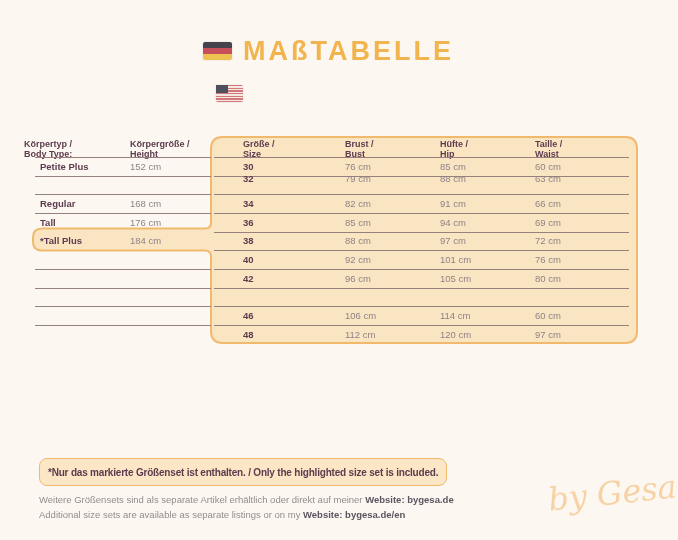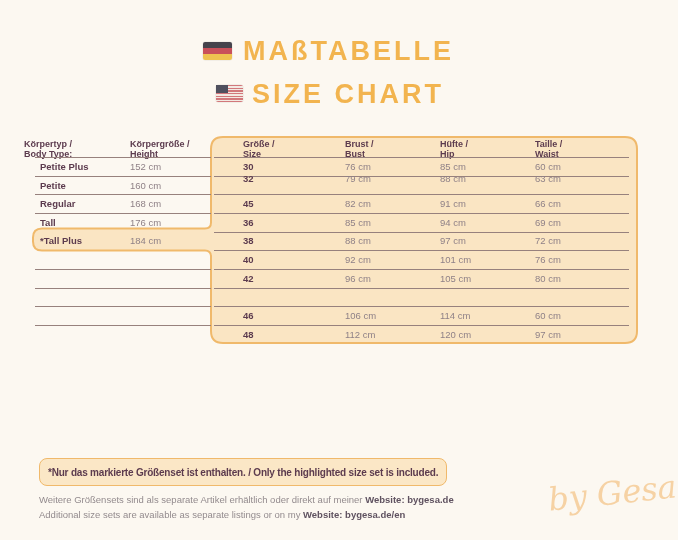--- a/index.html
+++ b/index.html
@@ -58,21 +58,20 @@
 </head>
 <body>
 
 <div class="page">
 
   <div class="flag flag-de"></div>
   <div class="title title-de">MAßTABELLE</div>
   <div class="flag flag-us">
       <div class="canton"></div>
     </div>
-  <div class="title title-en">SIZE CHART</div>
 
   <svg class="shape-svg" viewBox="0 0 678 540" xmlns="http://www.w3.org/2000/svg">
     <path d="M 223 137 L 625 137 Q 637 137 637 149 L 637 331 Q 637 343 625 343
              L 223 343 Q 211 343 211 331 L 211 256.5 Q 211 250.5 205 250.5
              L 42 250.5 Q 33 250.5 33 241.5 L 33 237.5 Q 33 228.5 42 228.5
              L 205 228.5 Q 211 228.5 211 222.5 L 211 149 Q 211 137 223 137 Z" fill="#FAE5C3" stroke="#F0B96B" stroke-width="2"></path>
   </svg>
 
   <div>
     <div class="th" style="left:24px;  top:139px;">Körpertyp /
@@ -106,24 +105,20 @@
   <div class="hline" style="left:214px; width:415px; top:250px;"></div>
   <div class="hline" style="left:214px; width:415px; top:269px;"></div>
   <div class="hline" style="left:214px; width:415px; top:288px;"></div>
   <div class="hline" style="left:214px; width:415px; top:306px;"></div>
   <div class="hline" style="left:214px; width:415px; top:325px;"></div>
 
   <div class="row" style="top:157px;">
     <span class="dark c-btype">Petite Plus</span>
     <span class="light c-height">152 cm</span>
   </div>
-  <div class="row" style="top:176px;">
-    <span class="dark c-btype">Petite</span>
-    <span class="light c-height">160 cm</span>
-  </div>
   <div class="row" style="top:194px;">
     <span class="dark c-btype">Regular</span>
     <span class="light c-height">168 cm</span>
   </div>
   <div class="row" style="top:213px;">
     <span class="dark c-btype">Tall</span>
     <span class="light c-height">176 cm</span>
   </div>
   <div class="row" style="top:231px;">
     <span class="dark c-btype">*Tall Plus</span>
@@ -136,21 +131,21 @@
     <span class="light c-hip">85 cm</span>
     <span class="light c-waist">60 cm</span>
   </div>
   <div class="row" style="top:169px;border-radius:6px;">
     <span class="dark c-size">32</span>
     <span class="light c-bust">79 cm</span>
     <span class="light c-hip">88 cm</span>
     <span class="light c-waist">63 cm</span>
   </div>
   <div class="row" style="top:194px;">
-    <span class="dark c-size">45</span>
+    <span class="dark c-size">34</span>
     <span class="light c-bust">82 cm</span>
     <span class="light c-hip">91 cm</span>
     <span class="light c-waist">66 cm</span>
   </div>
   <div class="row" style="top:213px;">
     <span class="dark c-size">36</span>
     <span class="light c-bust">85 cm</span>
     <span class="light c-hip">94 cm</span>
     <span class="light c-waist">69 cm</span>
   </div>

